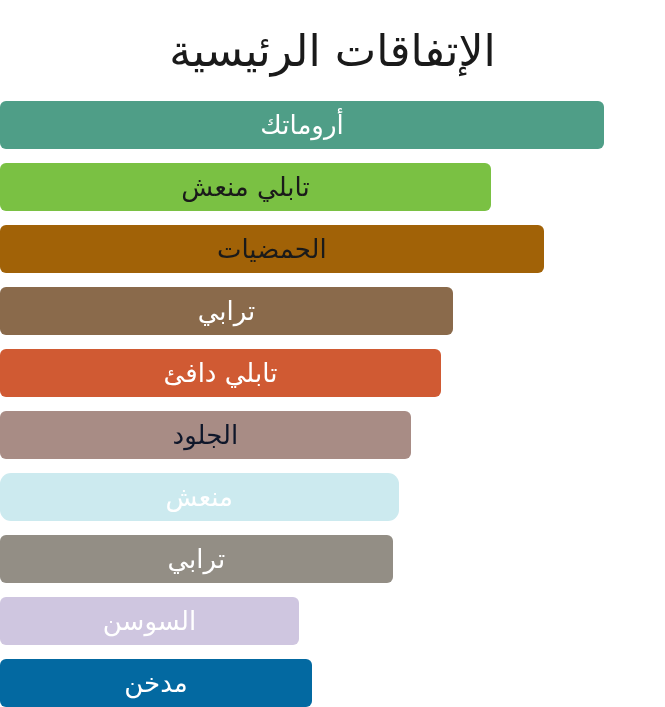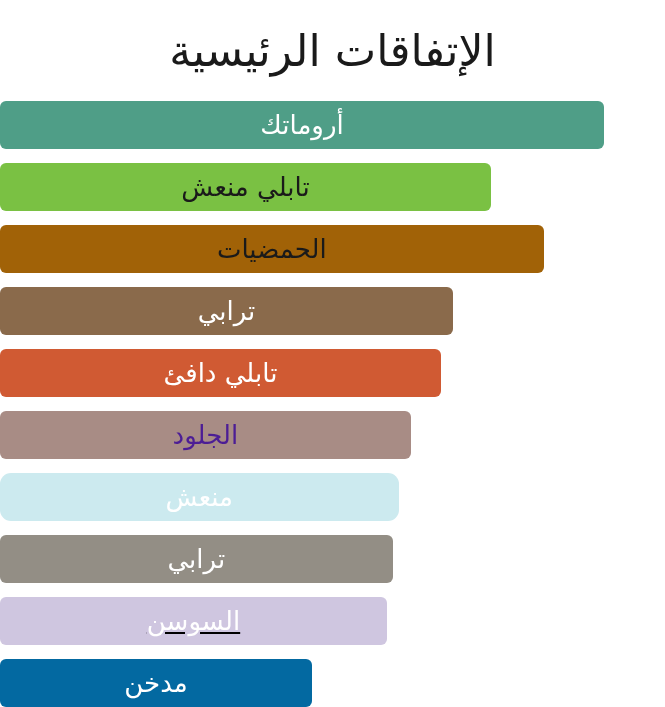--- a/index.html
+++ b/index.html
@@ -69,28 +69,28 @@
       <div class="bar" style="width: 543.6px; background: #a16207;">
         <span class="bar-label" style="color: rgb(26, 26, 26);">الحمضيات</span>
       </div>
       <div class="bar" style="width: 453px; background: rgb(138, 106, 75);">
         <span class="bar-label" style="color: rgb(255, 255, 255);">ترابي</span>
       </div>
       <div class="bar" style="width: 440.92px; background: rgb(208, 90, 51);">
         <span class="bar-label" style="color: rgb(255, 255, 255);">تابلي دافئ</span>
       </div>
       <div class="bar" style="width: 410.72px; background: rgb(168, 140, 133);">
-        <span class="bar-label" style="color: #4c1d95;">الجلود</span>
+        <span class="bar-label" style="color: #0f172a;">الجلود</span>
       </div>
       <div class="bar" style="width: 398.64px; background: rgb(204, 234, 239); border-radius: 11px;">
         <span class="bar-label" style="color: rgb(255, 255, 255);">منعش</span>
       </div>
       <div class="bar" style="width: 392.6px; background: rgb(147, 142, 133);">
         <span class="bar-label" style="color: rgb(255, 255, 255);">ترابي</span>
       </div>
-      <div class="bar" style="width: 387px; background: rgb(207, 198, 224); text-decoration: underline;">
+      <div class="bar" style="width: 299px; background: rgb(207, 198, 224);">
         <span class="bar-label" style="color: rgb(255, 255, 255);">السوسن</span>
       </div>
       <div class="bar" style="width: 312px; background: #0369a1;">
         <span class="bar-label" style="color: rgb(255, 255, 255);">مدخن</span>
       </div>
     </div>
 </div>
 
 </body></html>

